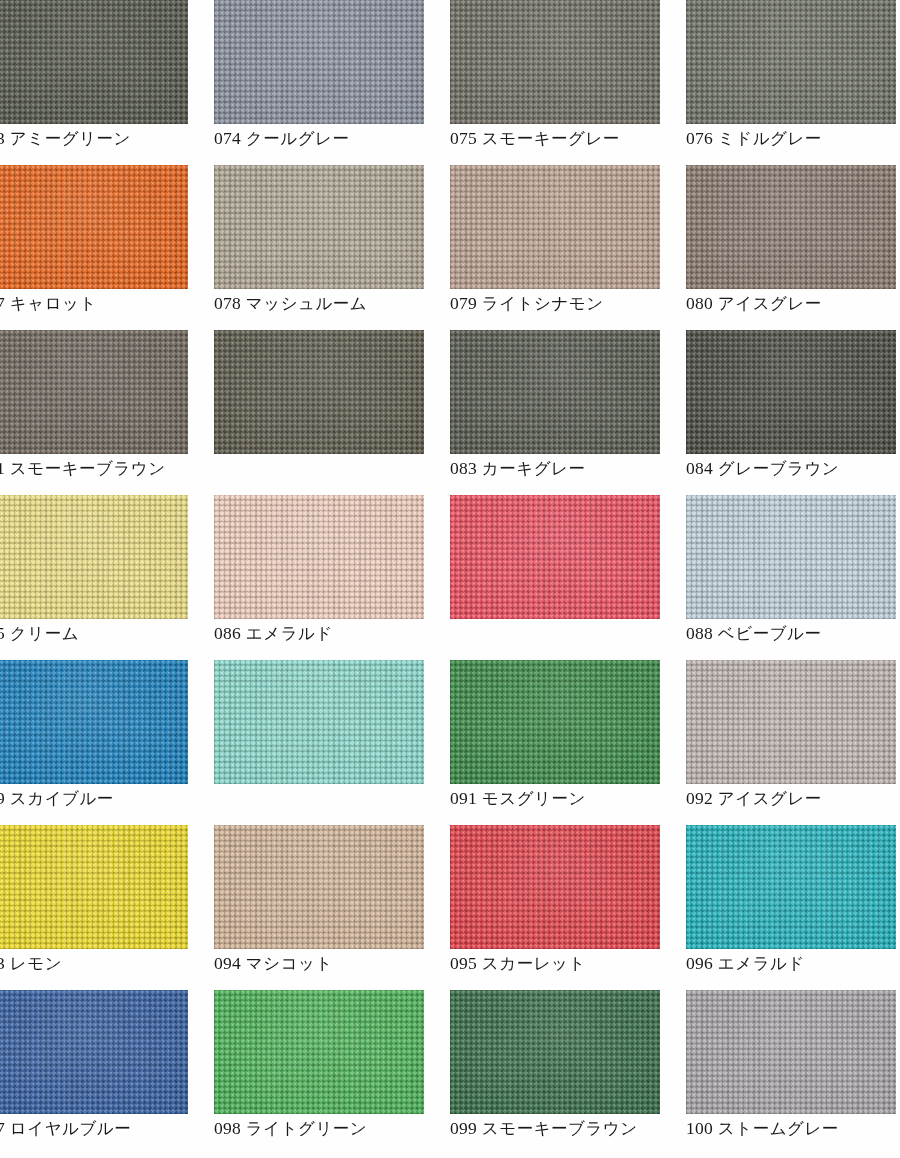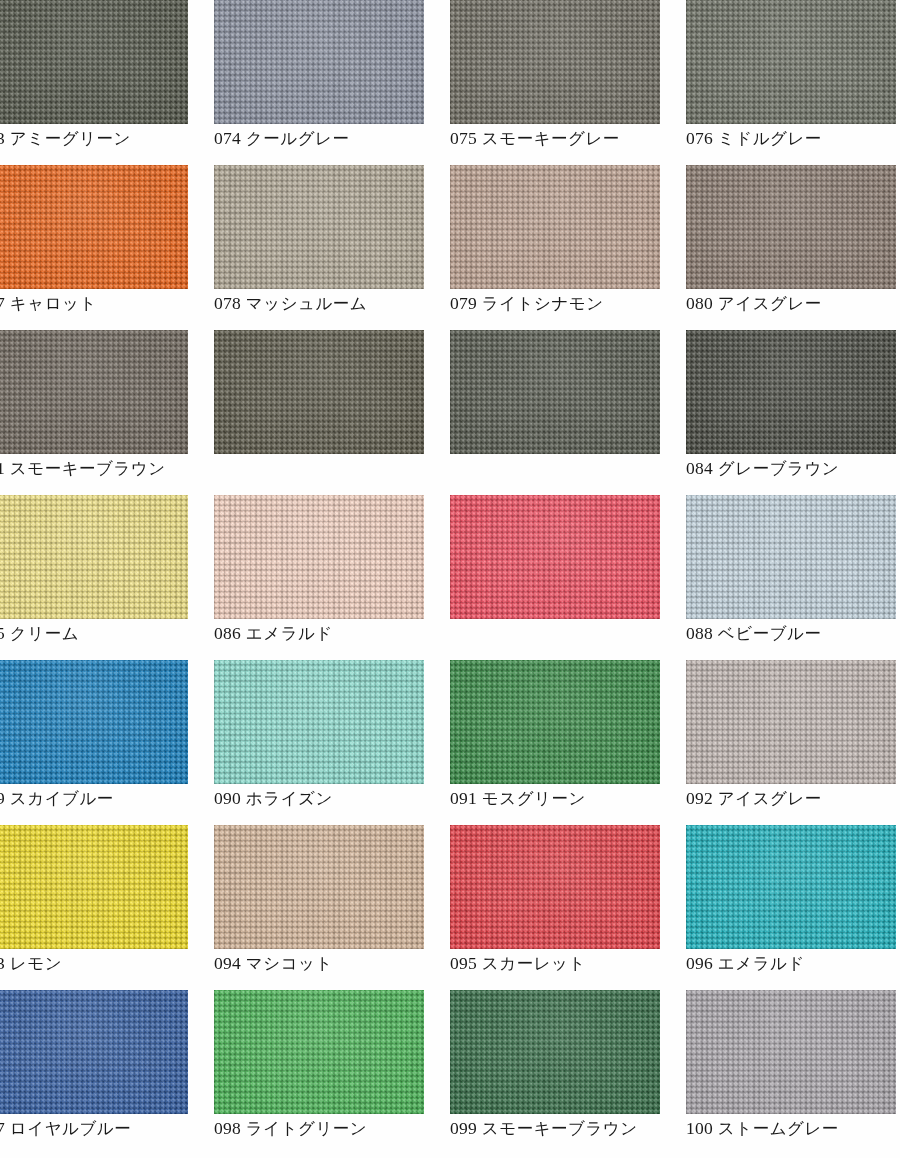--- a/index.html
+++ b/index.html
@@ -176,20 +176,21 @@
         <div class="swatch" style="background: rgb(89, 86, 69);">
           <div class="weave"></div>
           <div class="sheen"></div>
         </div>
       </div>
       <div class="cell">
         <div class="swatch" style="background: rgb(82, 86, 74);">
           <div class="weave"></div>
           <div class="sheen"></div>
         </div>
+        <div class="label"><span class="code">083</span><span class="nm">カーキグレー</span></div>
       </div>
       <div class="cell">
         <div class="swatch" style="background: rgb(67, 69, 60);">
           <div class="weave"></div>
           <div class="sheen"></div>
         </div>
         <div class="label"><span class="code">084</span><span class="nm">グレーブラウン</span></div>
       </div>
       <div class="cell">
         <div class="swatch" style="background: rgb(247, 232, 132);">
@@ -223,21 +224,20 @@
           <div class="weave"></div>
           <div class="sheen"></div>
         </div>
         <div class="label"><span class="code">089</span><span class="nm">スカイブルー</span></div>
       </div>
       <div class="cell">
         <div class="swatch" style="background: rgb(141, 227, 212);">
           <div class="weave"></div>
           <div class="sheen"></div>
         </div>
-        <div class="label"><span class="code">090</span><span class="nm">ホライズン</span></div>
       </div>
       <div class="cell">
         <div class="swatch" style="background: rgb(50, 139, 65);">
           <div class="weave"></div>
           <div class="sheen"></div>
         </div>
         <div class="label"><span class="code">091</span><span class="nm">モスグリーン</span></div>
       </div>
       <div class="cell">
         <div class="swatch" style="background: rgb(198, 187, 182);">

